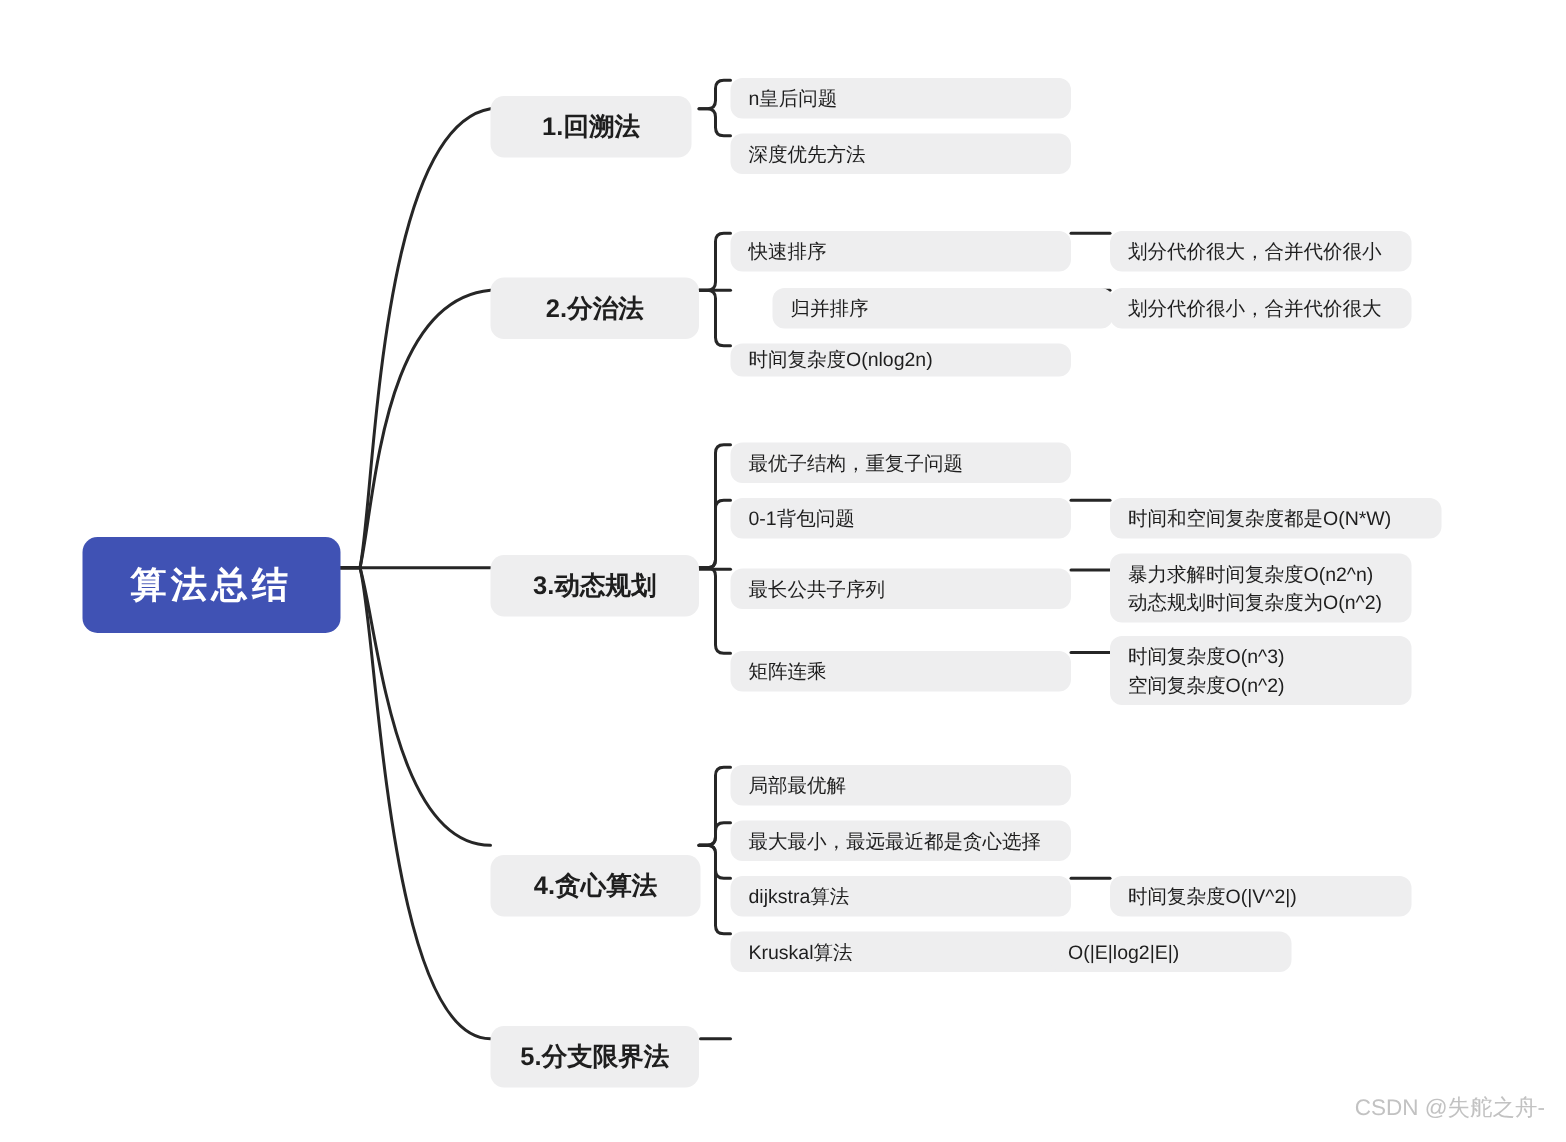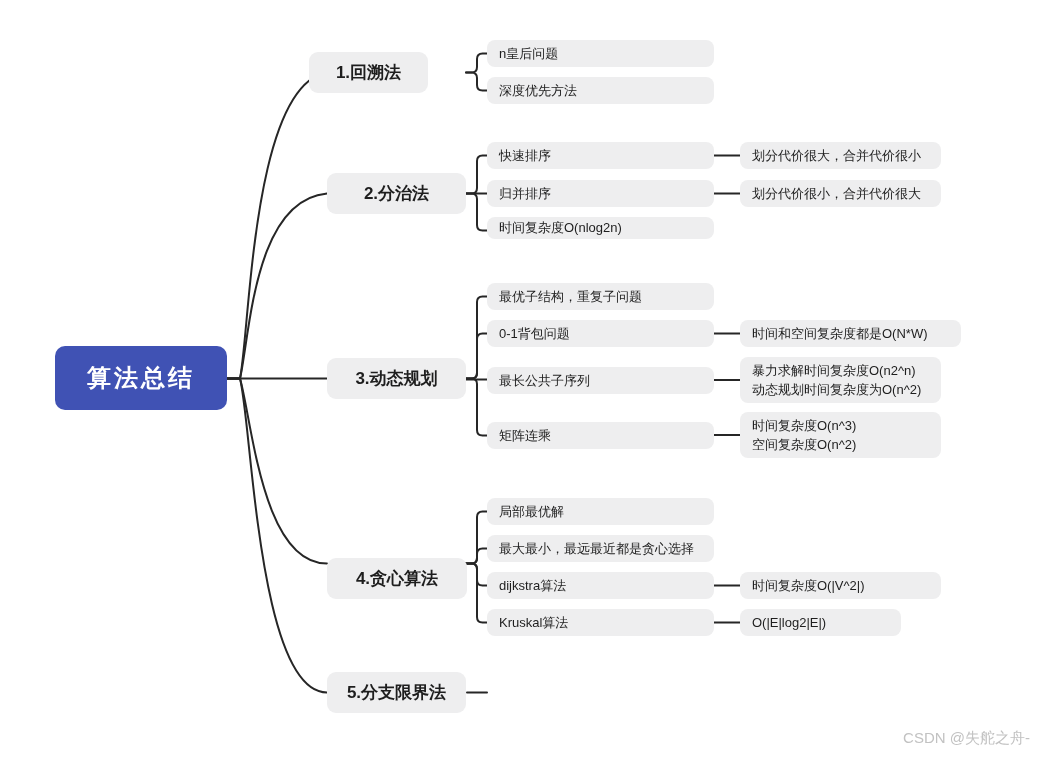--- a/index.html
+++ b/index.html
@@ -11,21 +11,21 @@
   }
   html,body{margin:0;padding:0;}
   body{
     width:1044px;height:761px;position:relative;background:#ffffff;overflow:hidden;
     font-family:"Liberation Sans","DejaVu Sans",sans-serif;color:var(--text);
   }
   .stage{position:absolute;inset:0;}
   svg.lines{position:absolute;left:0;top:0;}
   .node{
     position:absolute;box-sizing:border-box;display:flex;align-items:center;
-    white-space:nowrap;cursor:default;
+    white-space:nowrap;cursor:default;margin-top:12px;
   }
   .root{
     background:var(--root-bg);color:#ffffff;font-weight:bold;font-size:24px;
     justify-content:center;border-radius:10px;letter-spacing:3px;
   }
   .n2{
     background:var(--node-bg);border-radius:9px;font-weight:bold;font-size:17px;
     justify-content:center;
   }
   .n3,.n4{
@@ -76,31 +76,31 @@
       <path d="M714 333.5 H740"></path>
       <path d="M714 380 H740"></path>
       <path d="M714 435 H740"></path>
       <path d="M714 585.5 H740"></path>
       <path d="M714 622.5 H740"></path>
     </g>
   </svg>
 
   <div class="node root" style="left:55px;top:346px;width:172px;height:64px">算法总结</div>
 
-  <div class="node n2" style="left:309px;top:52px;width:119px;height:41px">1.回溯法</div>
+  <div class="node n2" style="left:327px;top:52px;width:134px;height:41px">1.回溯法</div>
   <div class="node n2" style="left:327px;top:173px;width:139px;height:41px">2.分治法</div>
   <div class="node n2" style="left:327px;top:358px;width:139px;height:41px">3.动态规划</div>
   <div class="node n2" style="left:327px;top:558px;width:140px;height:41px">4.贪心算法</div>
   <div class="node n2" style="left:327px;top:672px;width:139px;height:41px">5.分支限界法</div>
 
   <div class="node n3" style="left:487px;top:40px;width:227px;height:27px">n皇后问题</div>
   <div class="node n3" style="left:487px;top:77px;width:227px;height:27px">深度优先方法</div>
 
   <div class="node n3" style="left:487px;top:142px;width:227px;height:27px">快速排序</div>
-  <div class="node n3" style="left:487px;top:180px;width:227px;height:27px">归并排序</div>
+  <div class="node n3" style="left:515px;top:180px;width:227px;height:27px">归并排序</div>
   <div class="node n3" style="left:487px;top:217px;width:227px;height:22px">时间复杂度O(nlog2n)</div>
 
   <div class="node n3" style="left:487px;top:283px;width:227px;height:27px">最优子结构，重复子问题</div>
   <div class="node n3" style="left:487px;top:320px;width:227px;height:27px">0-1背包问题</div>
   <div class="node n3" style="left:487px;top:367px;width:227px;height:27px">最长公共子序列</div>
   <div class="node n3" style="left:487px;top:422px;width:227px;height:27px">矩阵连乘</div>
 
   <div class="node n3" style="left:487px;top:498px;width:227px;height:27px">局部最优解</div>
   <div class="node n3" style="left:487px;top:572px;width:227px;height:27px">dijkstra算法</div>
   <div class="node n3" style="left:487px;top:535px;width:227px;height:27px">最大最小，最远最近都是贪心选择</div>
@@ -114,17 +114,17 @@
   <div class="node n4 twoline" style="left:740px;top:357px;width:201px;height:46px">
     <span>暴力求解时间复杂度O(n2^n)</span>
     <span>动态规划时间复杂度为O(n^2)</span>
   </div>
   <div class="node n4 twoline" style="left:740px;top:412px;width:201px;height:46px">
     <span>时间复杂度O(n^3)</span>
     <span>空间复杂度O(n^2)</span>
   </div>
 
   <div class="node n4" style="left:740px;top:572px;width:201px;height:27px">时间复杂度O(|V^2|)</div>
-  <div class="node n4" style="left:740px;top:609px;width:161px;height:27px">O(|E|log2|E|)</div>
+  <div class="node n4" style="left:700px;top:609px;width:161px;height:27px">O(|E|log2|E|)</div>
 
   <div class="watermark">CSDN @失舵之舟-</div>
 
 </div>
 
 </body></html>

